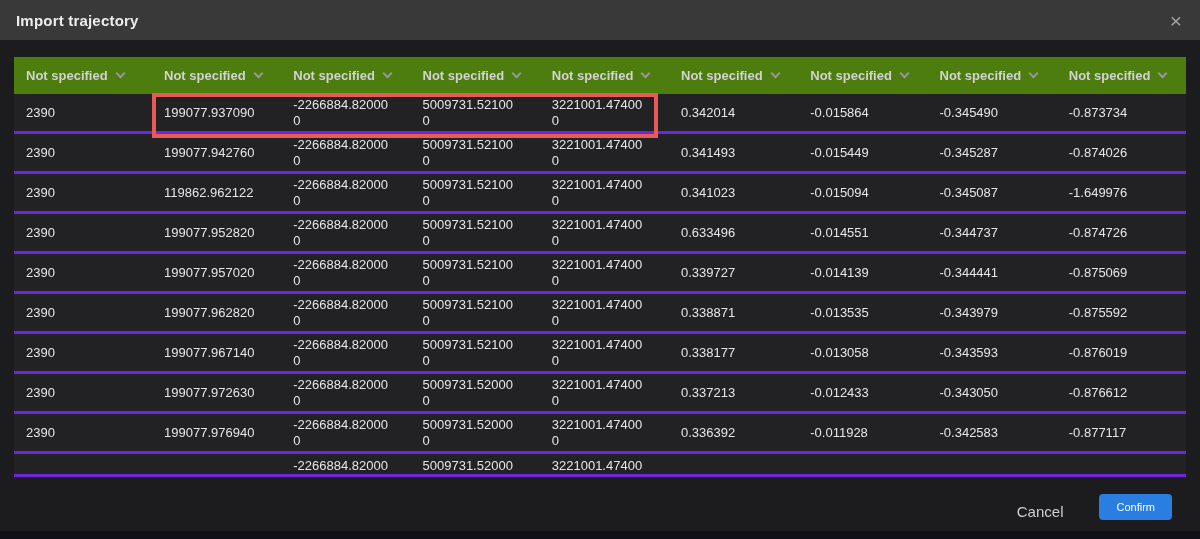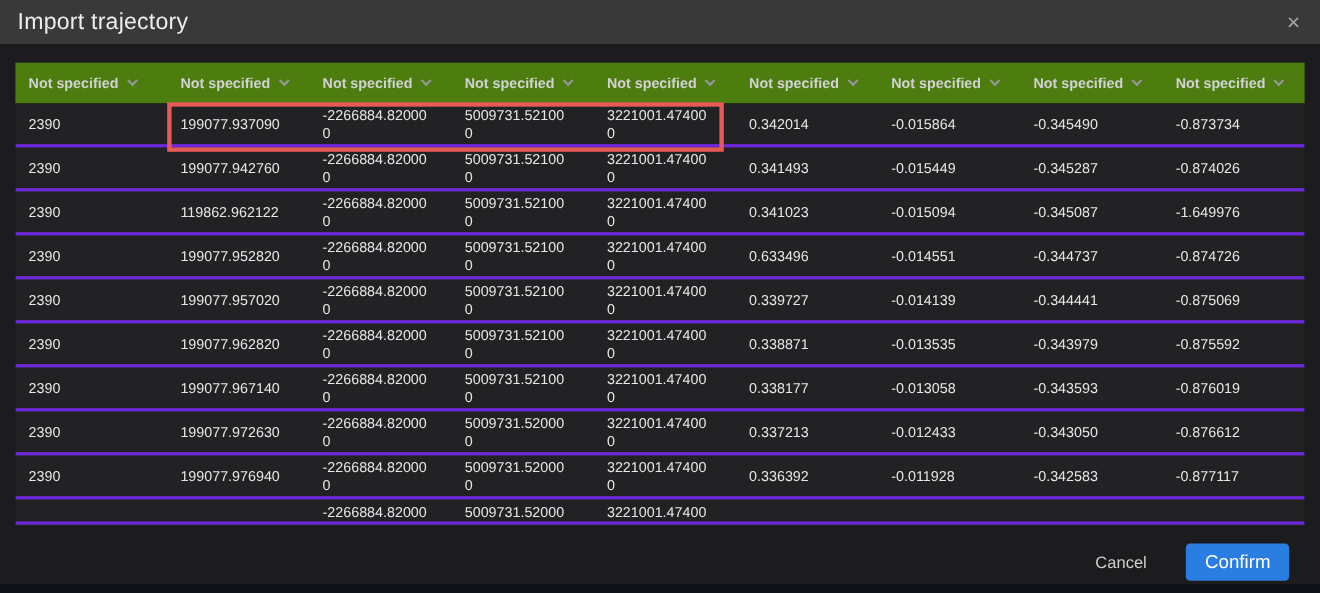--- a/index.html
+++ b/index.html
@@ -10,21 +10,21 @@
     color:#e4e4e6;
   }
   .dialog { position:relative; width:1200px; height:539px; background:#1c1c1e; }
 
   
   .titlebar {
     height:40px; background:#39393a;
     display:flex; align-items:center; justify-content:space-between;
     padding:0 18px 0 16px;
   }
-  .title { font-size:21px; font-weight:400; color:#ededee; letter-spacing:.2px; }
+  .title { font-size:15px; font-weight:700; color:#ededee; letter-spacing:.2px; }
   .close { font-size:21px; color:#a3a3a5; line-height:1; cursor:pointer; }
 
   
   .content { position:relative; padding:17px 14px 0 14px; }
   .grid-row {
     display:grid;
     grid-template-columns:138px repeat(8, 1fr);
     width:1172px;
   }
   .thead {
@@ -54,27 +54,27 @@
 
   
   .red-box {
     position:absolute; left:152px; top:53px; width:506px; height:45px;
     border:4px solid #e85a55; z-index:5; pointer-events:none;
   }
 
   
   .footer {
     position:absolute; top:494px; right:28px;
-    display:flex; align-items:center; gap:36px;
+    display:flex; align-items:flex-end; gap:36px;
   }
   .cancel { font-size:15px; color:#cfcfd1; cursor:pointer; }
   .confirm {
     background:#2b7ee1; color:#ffffff; border:none; border-radius:4px;
     font-family:"Liberation Sans", sans-serif;
-    font-size:17px; padding:7px 17px; cursor:pointer;
+    font-size:11px; padding:7px 17px; cursor:pointer;
   }
   .bottom-strip {
     position:absolute; left:0; right:0; bottom:0; height:8px; background:#0e1117;
   }
 </style>
 </head>
 <body>
 
 <div class="dialog">
 

